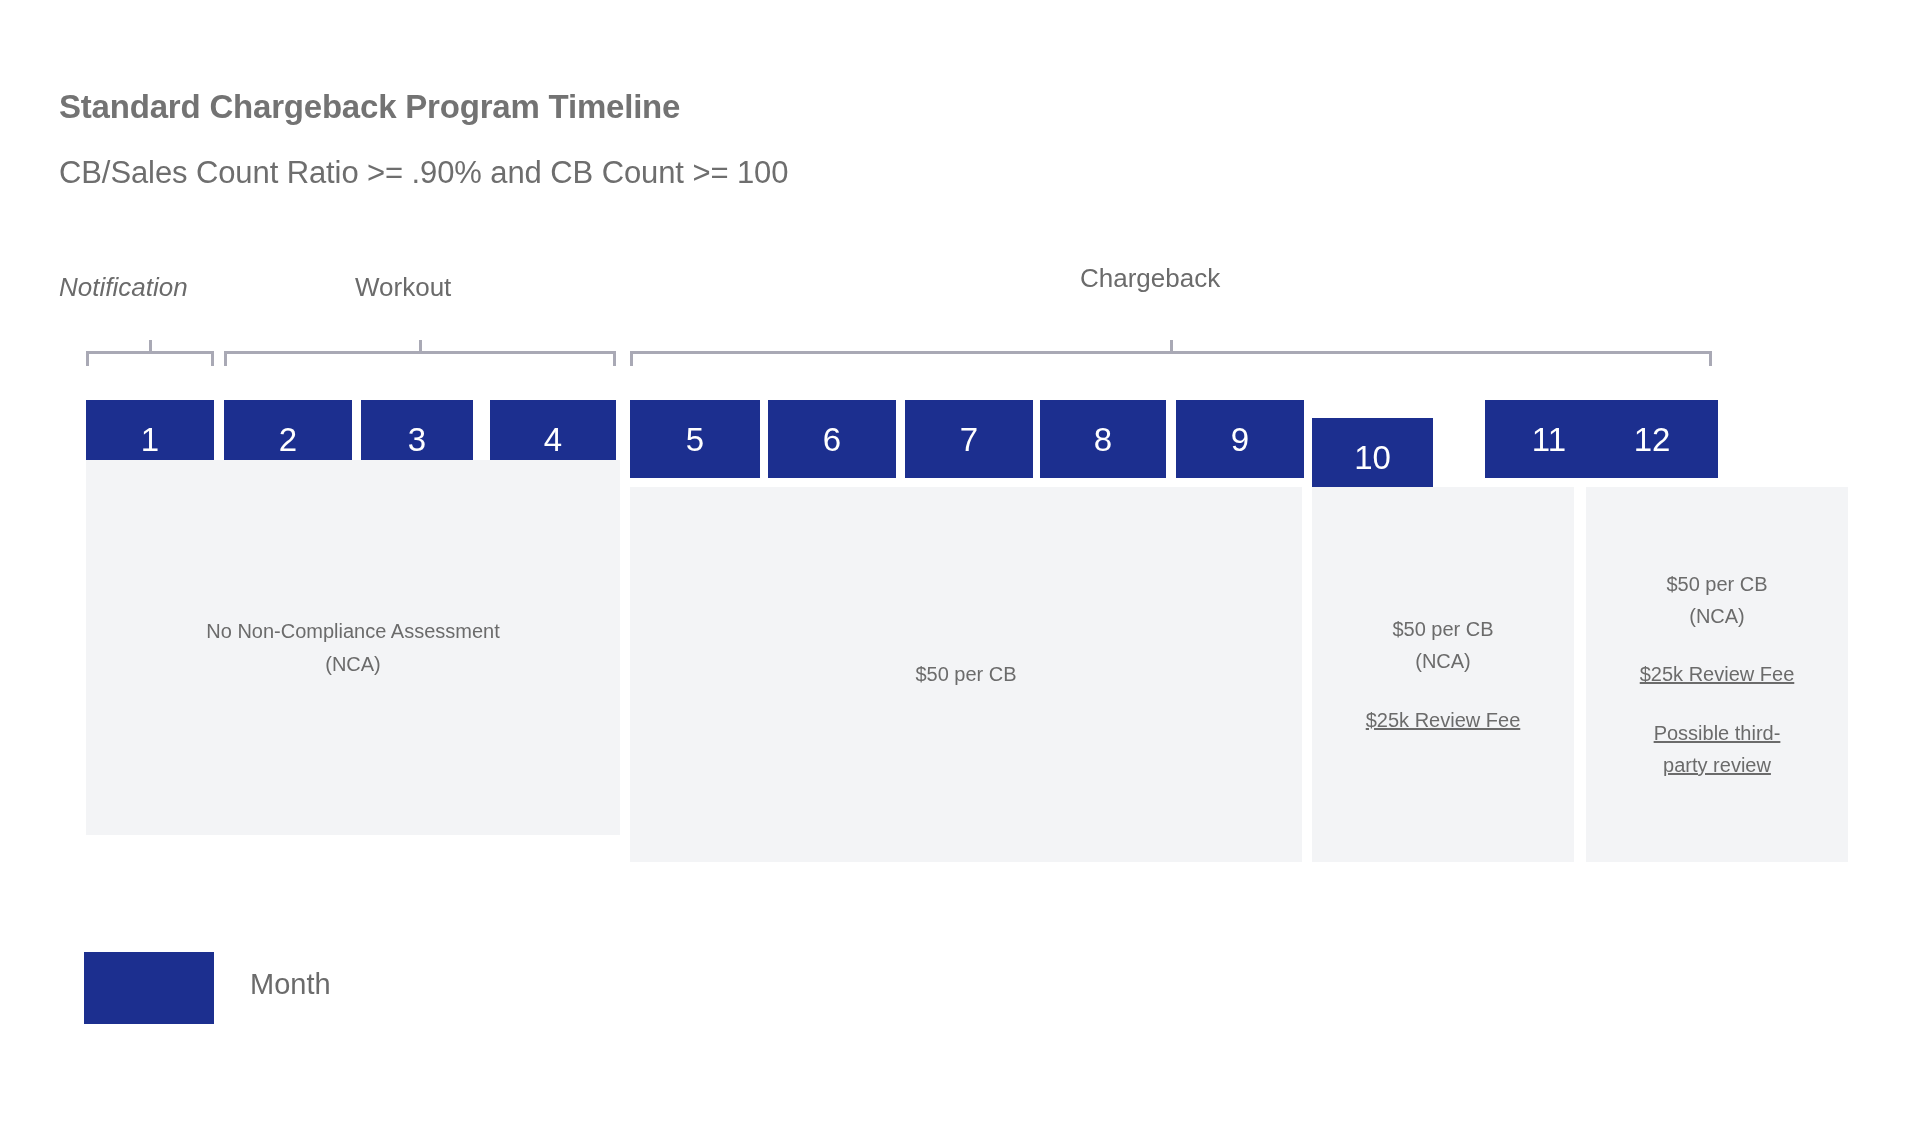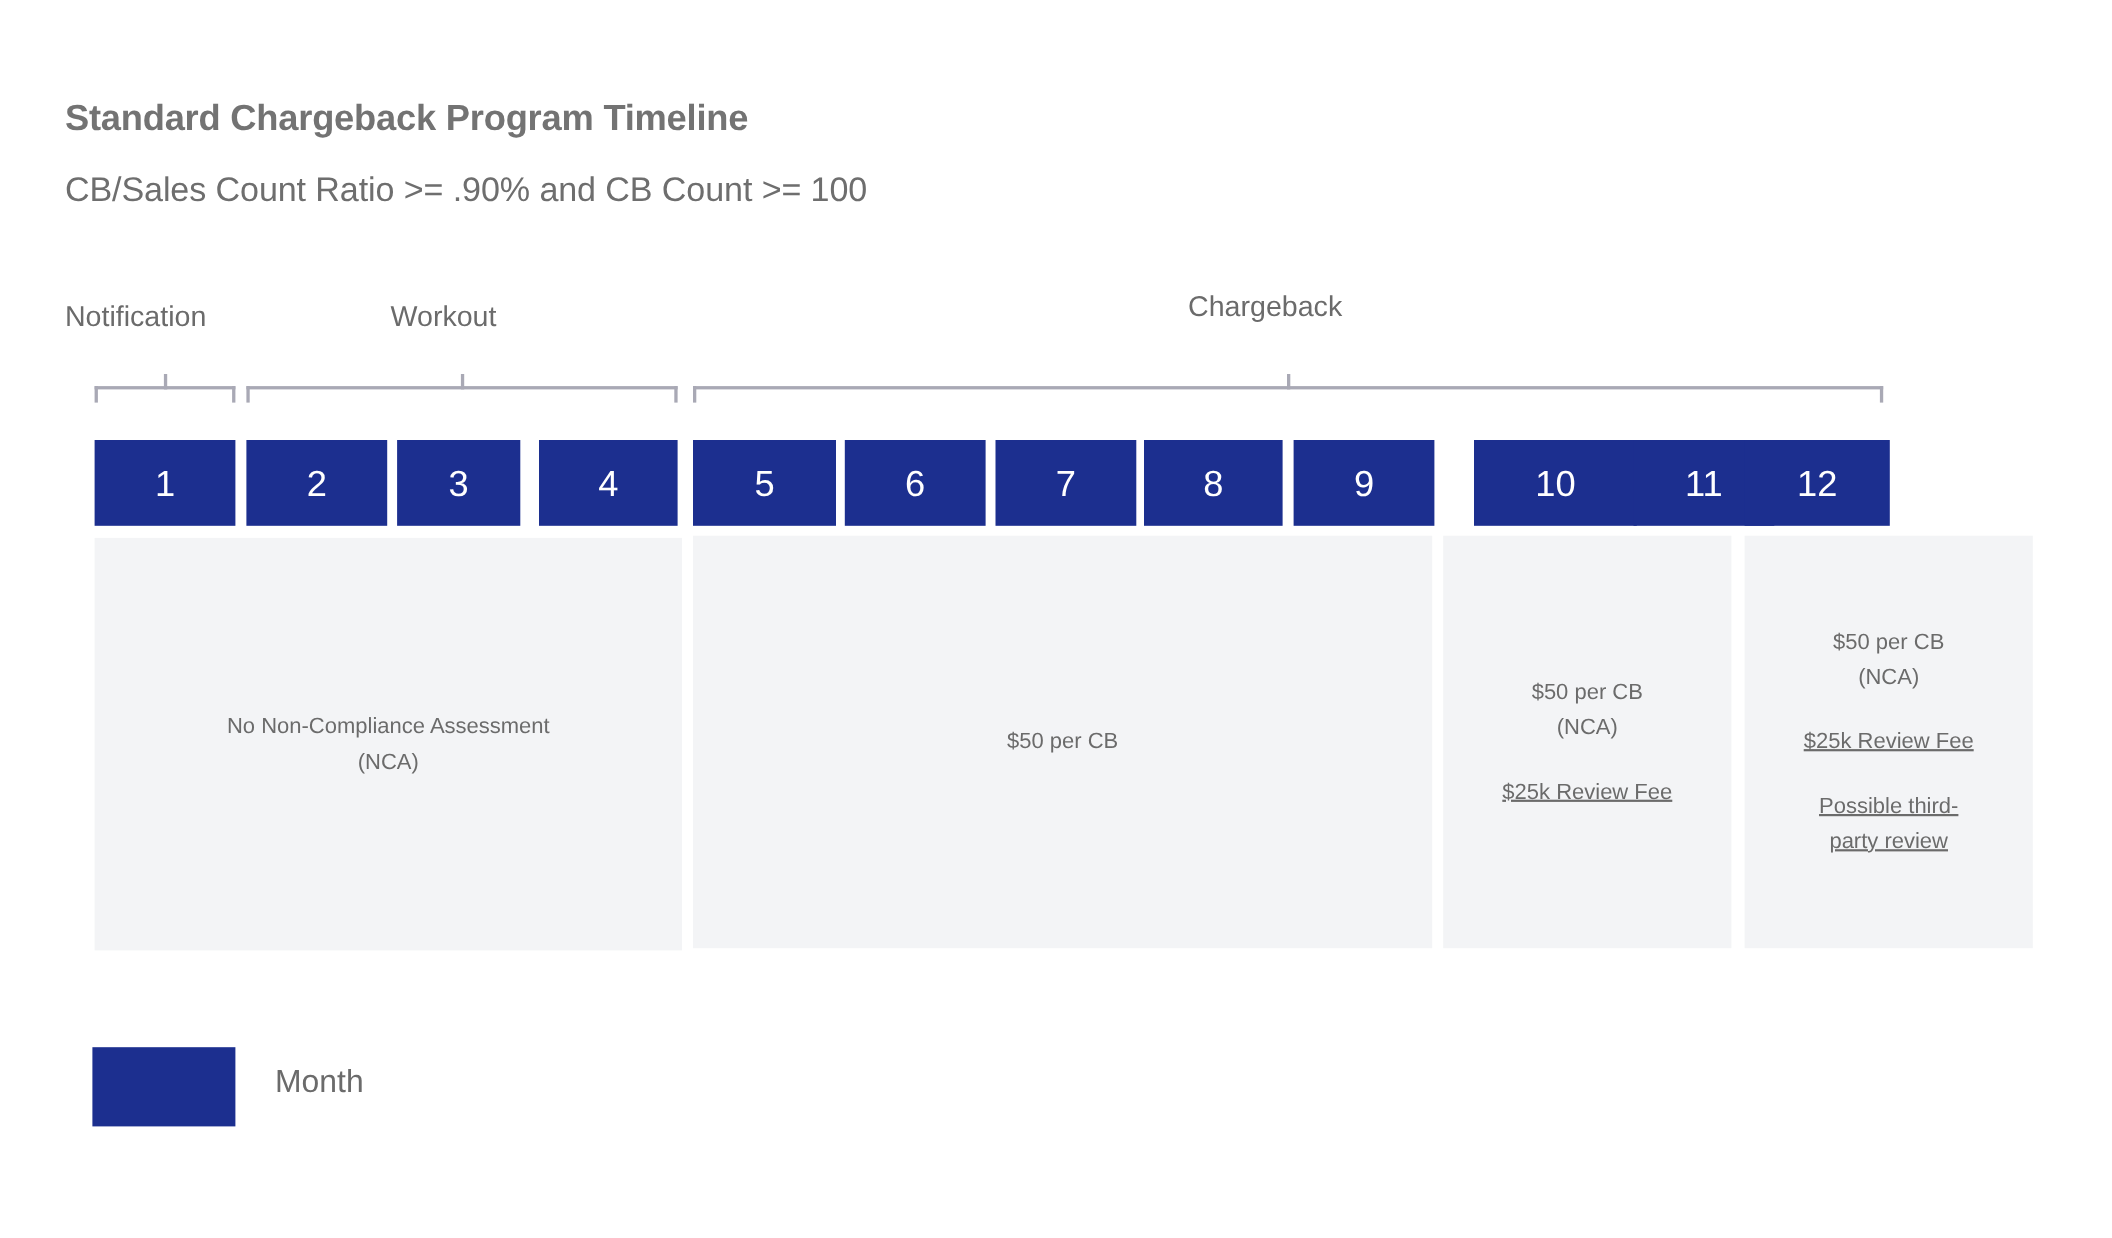--- a/index.html
+++ b/index.html
@@ -132,21 +132,21 @@
 </style>
 </head>
 <body>
 
 <div id="canvas">
 
   <div class="title">Standard Chargeback Program Timeline</div>
   <div class="subtitle">CB/Sales Count Ratio &gt;= .90% and CB Count &gt;= 100</div>
 
   <div id="phase-labels">
-      <div class="phase-label" style="left: 59px; top: 272px;">Notification</div>
+      <div class="phase-label" style="left: 59px; top: 272px; font-style: italic;">Notification</div>
       <div class="phase-label" style="left: 355px; top: 272px;">Workout</div>
       <div class="phase-label" style="left: 1080px; top: 263px;">Chargeback</div>
     </div>
   <div id="phase-brackets">
       <div class="bracket" style="left: 86px; width: 128px; top: 340px;">
         <div class="bar"></div>
         <div class="cap left"></div>
         <div class="cap right"></div>
         <div class="stem" style="left: 62.5px;"></div>
       </div>
@@ -184,32 +184,32 @@
       </div>
       <div class="month-box" style="left: 905px; width: 128px;">
         <span>7</span>
       </div>
       <div class="month-box" style="left: 1040px; width: 126px;">
         <span>8</span>
       </div>
       <div class="month-box" style="left: 1176px; width: 128px;">
         <span>9</span>
       </div>
-      <div class="month-box" style="left: 1340px; width: 148px;">
+      <div class="month-box" style="left: 1312px; width: 121px; margin-top: 18px;">
         <span>10</span>
       </div>
       <div class="month-box" style="left: 1449px; width: 128px; margin-left: 36px;">
         <span>11</span>
       </div>
       <div class="month-box" style="left: 1586px; width: 132px;">
         <span>12</span>
       </div>
     </div>
   <div id="panel-row">
-      <div class="panel" style="left: 86px; width: 534px; top: 489px; height: 375px; align-items: center;">
+      <div class="panel" style="left: 86px; width: 534px; top: 460px; height: 375px; align-items: center;">
         <div class="para">
           <div>No Non-Compliance Assessment</div>
           <div>(NCA)</div>
         </div>
       </div>
       <div class="panel" style="left: 630px; width: 672px; top: 487px; height: 375px;">
         <div class="para">
           <div>$50 per CB</div>
         </div>
       </div>

